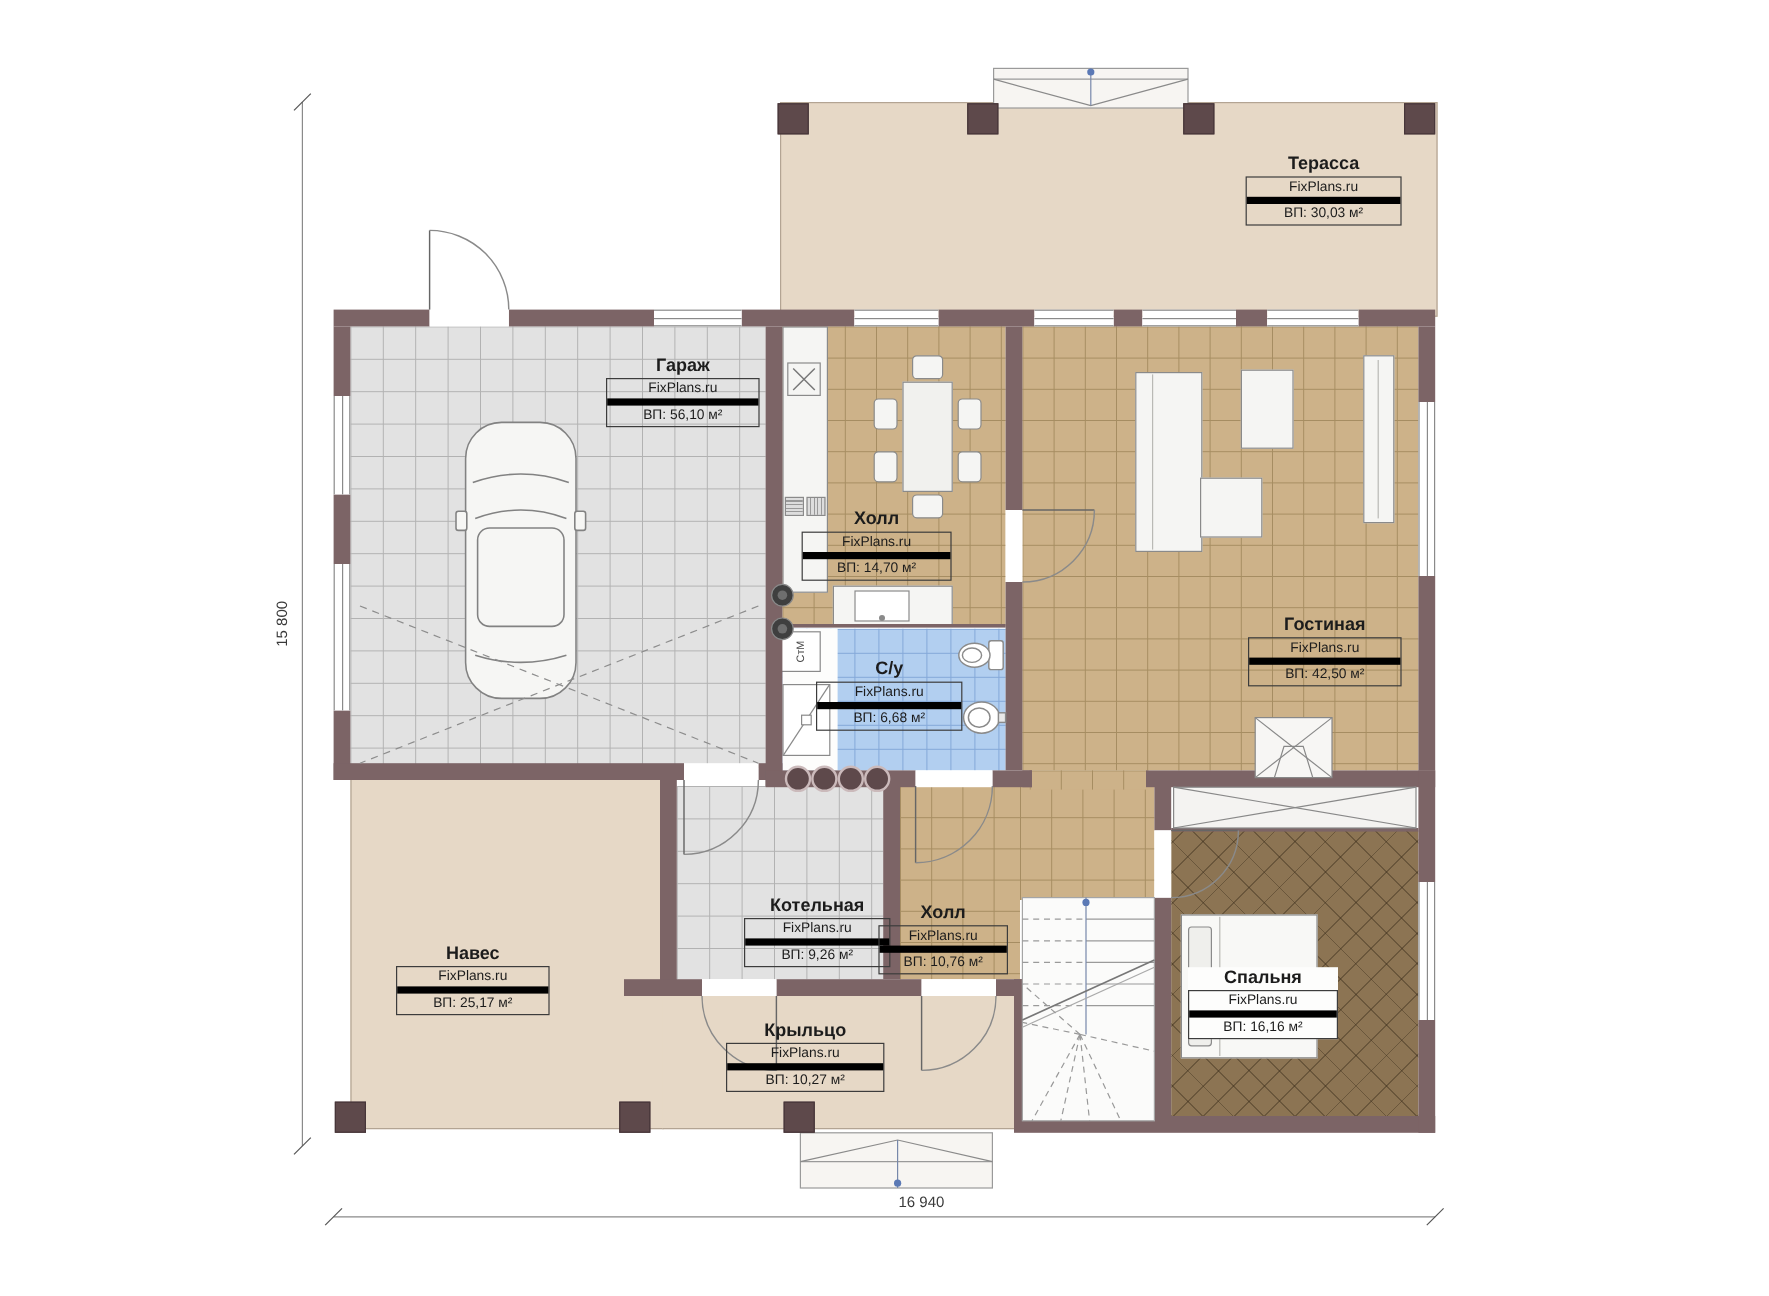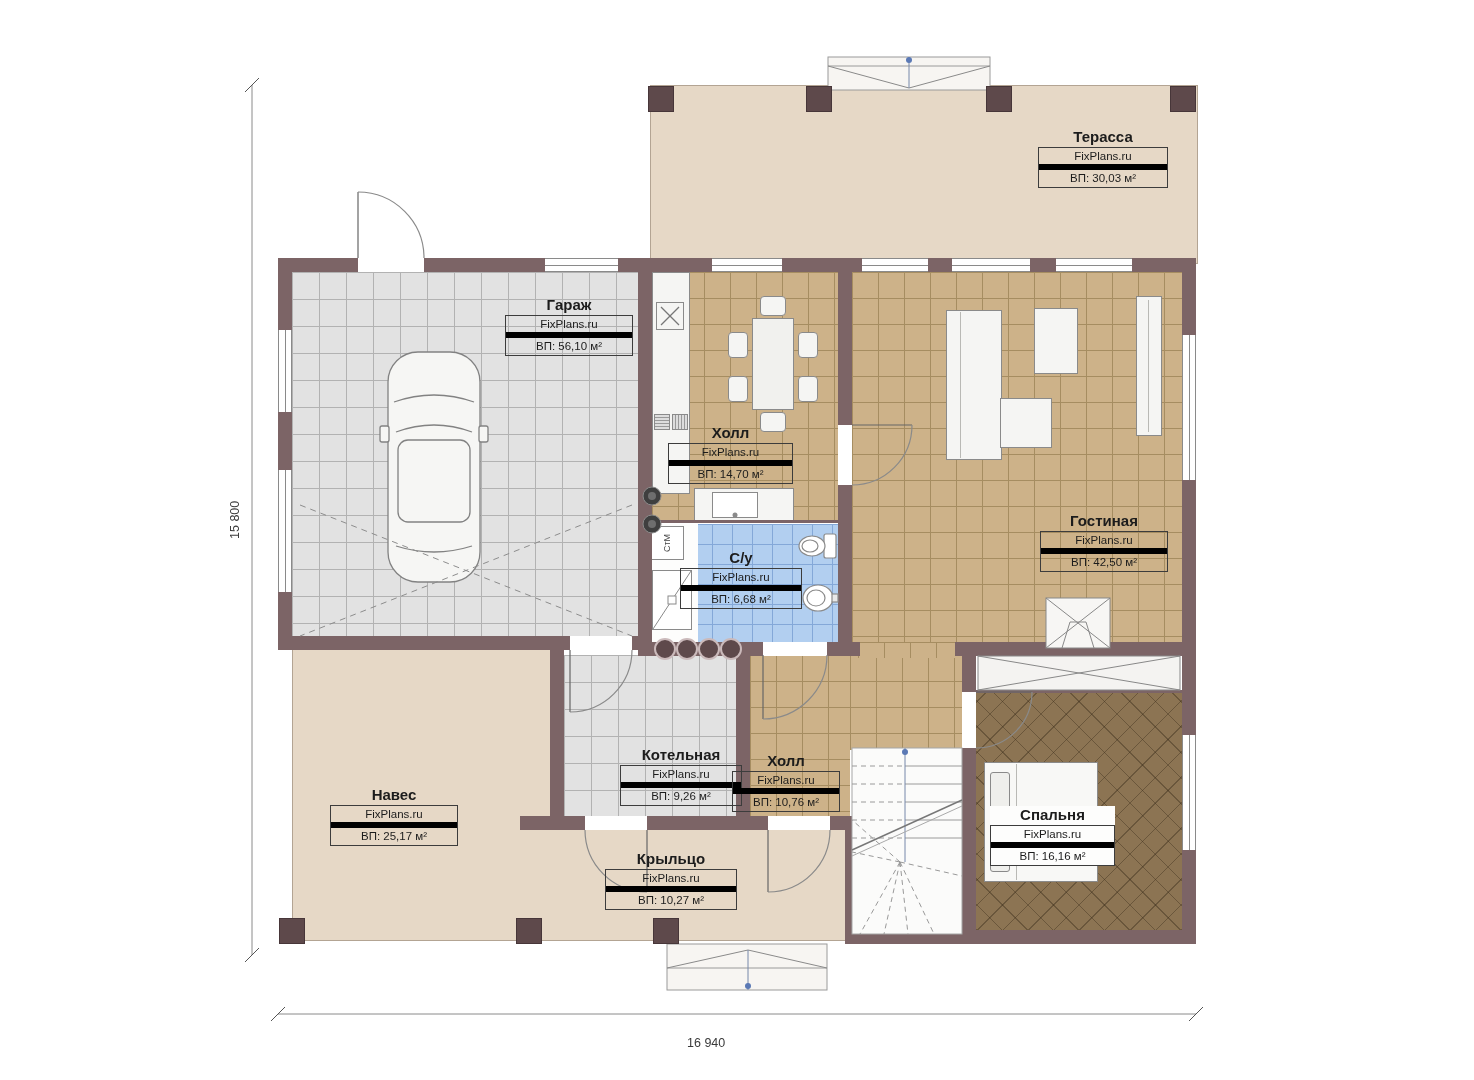--- a/index.html
+++ b/index.html
@@ -383,15 +383,15 @@
   </div>
   <div class="room-label" style="left:990px;top:806px;width:125px;background:#fdfdfc;">
     <div class="rname">Спальня</div>
     <div class="lbox">
         <div class="wm">FixPlans.ru</div>
     <div class="ar">ВП: 16,16 м²</div>
       </div>
   </div>
 
   <div class="dim-label vtext" style="left:228px;top:470px;height:100px;text-align:center;">15 800</div>
-  <div class="dim-label" style="left:687px;top:995px;width:100px;text-align:left;margin-top:41px;">16 940</div>
+  <div class="dim-label" style="left:687px;top:995px;width:100px;text-align:right;">16 940</div>
 
 </div>
 
 </body></html>

